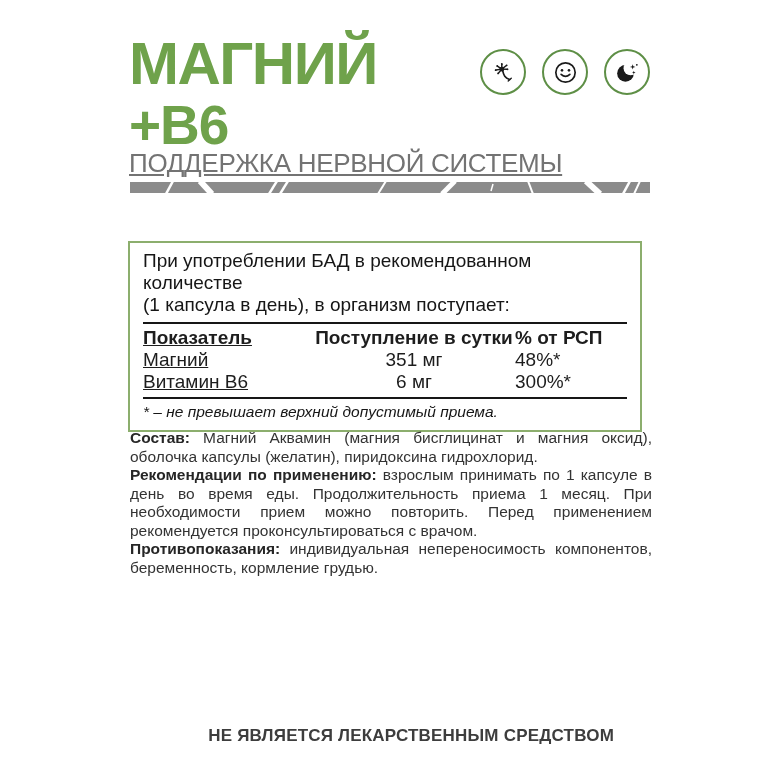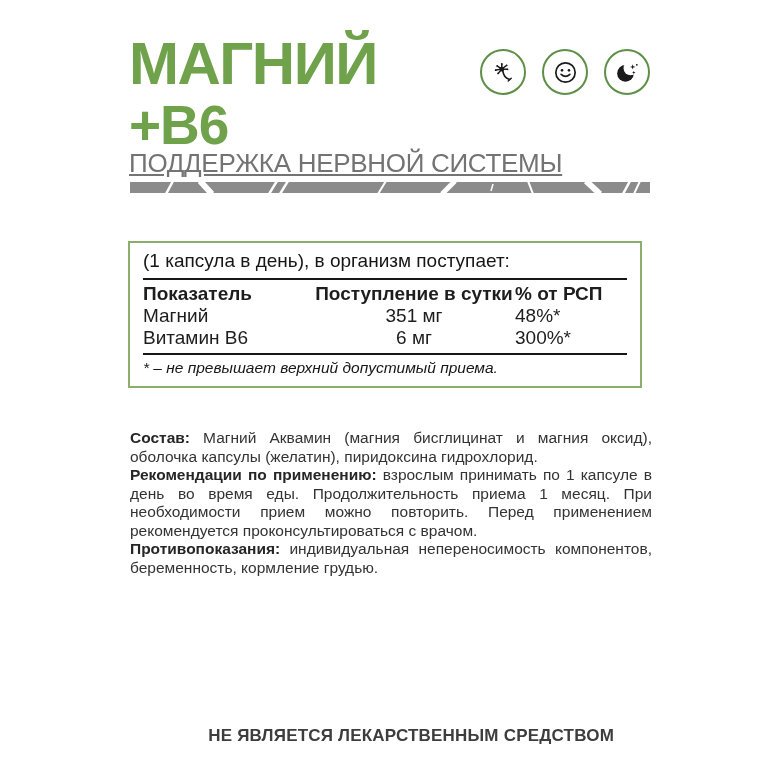--- a/index.html
+++ b/index.html
@@ -39,21 +39,21 @@
   .info-box{
     position:absolute;left:128px;top:241px;width:514px;box-sizing:border-box;
     border:2px solid #8CAE6D;background:#fff;
     padding:7px 13px 9px 13px;
   }
   .intro{margin:0;font-size:19px;line-height:22px;color:#161616;}
   .intro span{display:block;}
   .rule{height:2px;background:#161616;margin:6px 0 3px 0;}
   .rule.bottom{margin:4px 0 4px 0;}
   .tbl{display:grid;grid-template-columns:170px 1fr 112px;font-size:19px;line-height:22px;}
-  .tbl .c1{text-align:left;}
+  .tbl .c1{text-align:left;text-decoration:underline;}
   .tbl .c2{text-align:center;}
   .tbl .c3{text-align:left;}
   .tbl .hdr{font-weight:bold;}
   .footnote{margin:0;font-size:15.5px;line-height:18px;font-style:italic;color:#161616;}
   
   .details{
     position:absolute;left:130px;top:429px;width:522px;
     font-size:15.5px;line-height:18.5px;color:#333333;text-align:justify;
   }
   .details p{margin:0;}
@@ -129,20 +129,21 @@
       <line x1="363" y1="2" x2="361" y2="9" stroke-width="1.5"></line>
       <line x1="398" y1="-1" x2="403" y2="12" stroke-width="2"></line>
       <line x1="456" y1="-1" x2="470" y2="12" stroke-width="6"></line>
       <line x1="500" y1="-1" x2="493" y2="12" stroke-width="2.5"></line>
       <line x1="510" y1="-1" x2="504" y2="12" stroke-width="2"></line>
     </g>
   </svg>
 
   <div class="info-box">
     <p class="intro">
+      <span>При употреблении БАД в рекомендованном количестве</span>
       <span>(1 капсула в день), в организм поступает:</span>
     </p>
     <div class="rule"></div>
     <div class="tbl">
       <div class="c1 hdr">Показатель</div>
       <div class="c2 hdr">Поступление в сутки</div>
       <div class="c3 hdr">% от РСП</div>
 
       <div class="c1">Магний</div>
       <div class="c2">351 мг</div>

